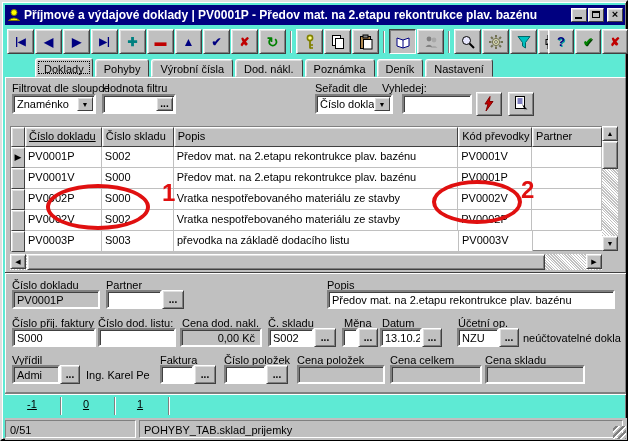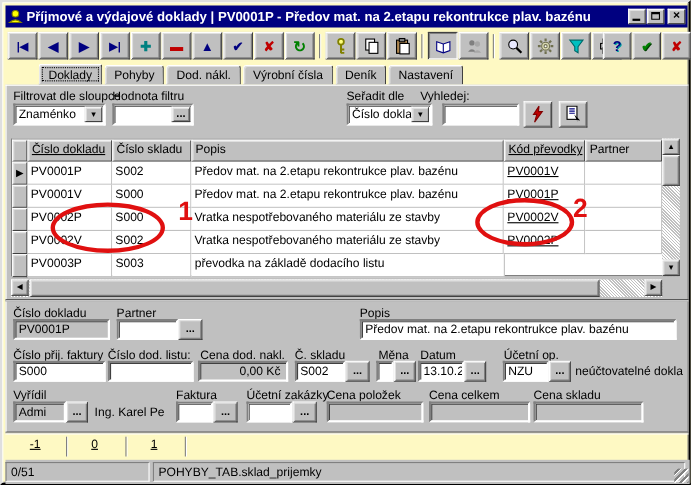--- a/index.html
+++ b/index.html
@@ -1,19 +1,19 @@
 <!DOCTYPE html>
 <html><head>
 <meta charset="utf-8">
 <style>
   * { box-sizing: border-box; margin: 0; padding: 0; }
   html,body { width: 628px; height: 441px; overflow: hidden; background:#808080; }
   body { font-family: "Liberation Sans", sans-serif; font-size: 11px; color:#000; }
 
-  .win { position:relative; width:628px; height:441px; background:#fef9c3;
+  .win { position:relative; width:628px; height:441px; background:#5eead4;
          border:2px solid; border-color:#dfdfdf #000 #000 #dfdfdf;
          box-shadow: inset 1px 1px 0 #fff, inset -1px -1px 0 #808080; }
 
   
   .tbar { position:absolute; left:3px; top:3px; width:620px; height:20px;
           background:#000080; color:#fff; display:flex; align-items:center; padding:0 2px; }
   .tbar .title { flex:1; font-size:12px; font-weight:bold; white-space:nowrap; overflow:hidden; margin-left:3px; }
   .wbtn { width:16px; height:14px; background:#c0c0c0; border:1px solid; border-color:#fff #404040 #404040 #fff;
           box-shadow: inset 1px 1px 0 #dfdfdf; margin-left:1px; position:relative; cursor:default; }
   .wbtn .min-g { position:absolute; left:3px; bottom:2px; width:7px; height:2px; background:#000; }
@@ -55,21 +55,21 @@
   .grid { position:absolute; left:8px; top:124px; width:592px; height:125px; background:#fff;
           border:1px solid #808080; border-right:none; }
   .g-row { display:flex; height:21px; }
   .g-head { display:flex; height:20px; }
   .h-cell { background:#c0c0c0; border:1px solid; border-color:#fff #404040 #404040 #fff;
             box-shadow: inset 1px 1px 0 #dfdfdf; padding:2px 0 0 3px; white-space:nowrap; overflow:hidden; }
   .g-cell { border-right:1px solid #c0c0c0; border-bottom:1px solid #c0c0c0; padding:3px 0 0 3px;
             white-space:nowrap; overflow:hidden; background:#fff; }
   .sel-cell { background:#c0c0c0; border:1px solid; border-color:#fff #404040 #404040 #fff;
               box-shadow: inset 1px 1px 0 #dfdfdf; text-align:center; font-size:9px; padding-top:4px; }
-  .c0{width:14px;} .c1{width:77px;} .c2{width:72px;} .c3{width:285px;} .c4{width:74px;text-decoration:underline;} .c5{width:70px;}
+  .c0{width:14px;} .c1{width:77px;} .c2{width:72px;} .c3{width:285px;} .c4{width:74px;} .c5{width:70px;}
   .u { text-decoration:underline; }
 
   
   .vscroll { position:absolute; left:600px; top:124px; width:16px; height:125px;
              background:repeating-linear-gradient(45deg,#fff 0 1px,#c0c0c0 1px 2px); }
   .hscroll { position:absolute; left:8px; top:252px; width:592px; height:16px;
              background:repeating-linear-gradient(45deg,#fff 0 1px,#c0c0c0 1px 2px); }
   .sbtn { position:absolute; width:16px; height:15px; background:#c0c0c0; border:1px solid;
           border-color:#fff #404040 #404040 #fff; box-shadow: inset 1px 1px 0 #dfdfdf, inset -1px -1px 0 #808080;
           font-size:7px; text-align:center; line-height:14px; }
@@ -227,22 +227,23 @@
   <div class="tool-btn red" style="left:600px; width:26px">
       <span>✘</span>
     </div>
   <div class="tool-btn navy" style="left:572px; left:546px; width:26px">
       <span style="text-shadow:1px 1px 0 #00a0a0; font-size:13px">?</span>
     </div>
 
   <div class="tabs">
     <span class="tab active">Doklady</span>
     <span class="tab">Pohyby</span>
+    <span class="tab">Výrobní čísla</span>
     <span class="tab">Dod. nákl.</span>
-    <span class="tab">Výrobní čísla</span>
+    <span class="tab">Poznámka</span>
     <span class="tab">Deník</span>
     <span class="tab">Nastavení</span>
   </div>
 
   <div class="panel"></div>
 
   <span class="lbl" style="left:10px; top:80px">Filtrovat dle sloupce</span>
   <div class="sunken" style="left:10px; top:92px; width:84px; height:20px">
     <span>Znaménko</span>
     <span class="drop">▼</span>
@@ -315,20 +316,21 @@
       <div class="g-cell c2">S002</div>
       <div class="g-cell c3">Vratka nespotřebovaného materiálu ze stavby</div>
       <div class="g-cell c4">PV0002P</div>
       <div class="g-cell c5"></div>
     </div>
     <div class="g-row">
       <div class="sel-cell c0"></div>
       <div class="g-cell c1">PV0003P</div>
       <div class="g-cell c2">S003</div>
       <div class="g-cell c3">převodka na základě dodacího listu</div>
+      <div class="g-cell c4">PV0003V</div>
     </div>
   </div>
 
   <div class="vscroll">
     <div class="sbtn" style="left:0; top:0">▲</div>
     <div class="thumb" style="left:0; top:15px; width:16px; height:28px"></div>
     <div class="sbtn" style="left:0; bottom:0">▼</div>
   </div>
 
   <div class="hscroll">
@@ -372,21 +374,21 @@
   <div class="mini" style="left:497px; top:326px; width:20px; height:19px; line-height:17px">...</div>
   <span class="lbl" style="left:521px; top:330px">neúčtovatelné dokla</span>
 
   <span class="lbl" style="left:10px; top:352px">Vyřídil</span>
   <div class="sunken ro" style="left:10px; top:363px; width:48px; height:19px">Admi</div>
   <div class="mini" style="left:58px; top:363px; width:20px; height:19px; line-height:17px">...</div>
   <span class="lbl" style="left:84px; top:367px">Ing. Karel Pe</span>
   <span class="lbl" style="left:158px; top:352px">Faktura</span>
   <div class="sunken" style="left:158px; top:363px; width:34px; height:19px"></div>
   <div class="mini" style="left:192px; top:363px; width:22px; height:19px; line-height:17px">...</div>
-  <span class="lbl" style="left:222px; top:352px">Účetní zakázky</span>
+  <span class="lbl" style="left:222px; top:352px">Číslo položek</span>
   <div class="sunken" style="left:222px; top:363px; width:42px; height:19px"></div>
   <div class="mini" style="left:264px; top:363px; width:22px; height:19px; line-height:17px">...</div>
   <span class="lbl" style="left:295px; top:352px">Cena položek</span>
   <div class="sunken ro" style="left:295px; top:363px; width:88px; height:19px"></div>
   <span class="lbl" style="left:388px; top:352px">Cena celkem</span>
   <div class="sunken ro" style="left:388px; top:363px; width:92px; height:19px"></div>
   <span class="lbl" style="left:483px; top:352px">Cena skladu</span>
   <div class="sunken ro" style="left:483px; top:363px; width:100px; height:19px"></div>
 
   <div class="groove" style="top:391px"></div>

